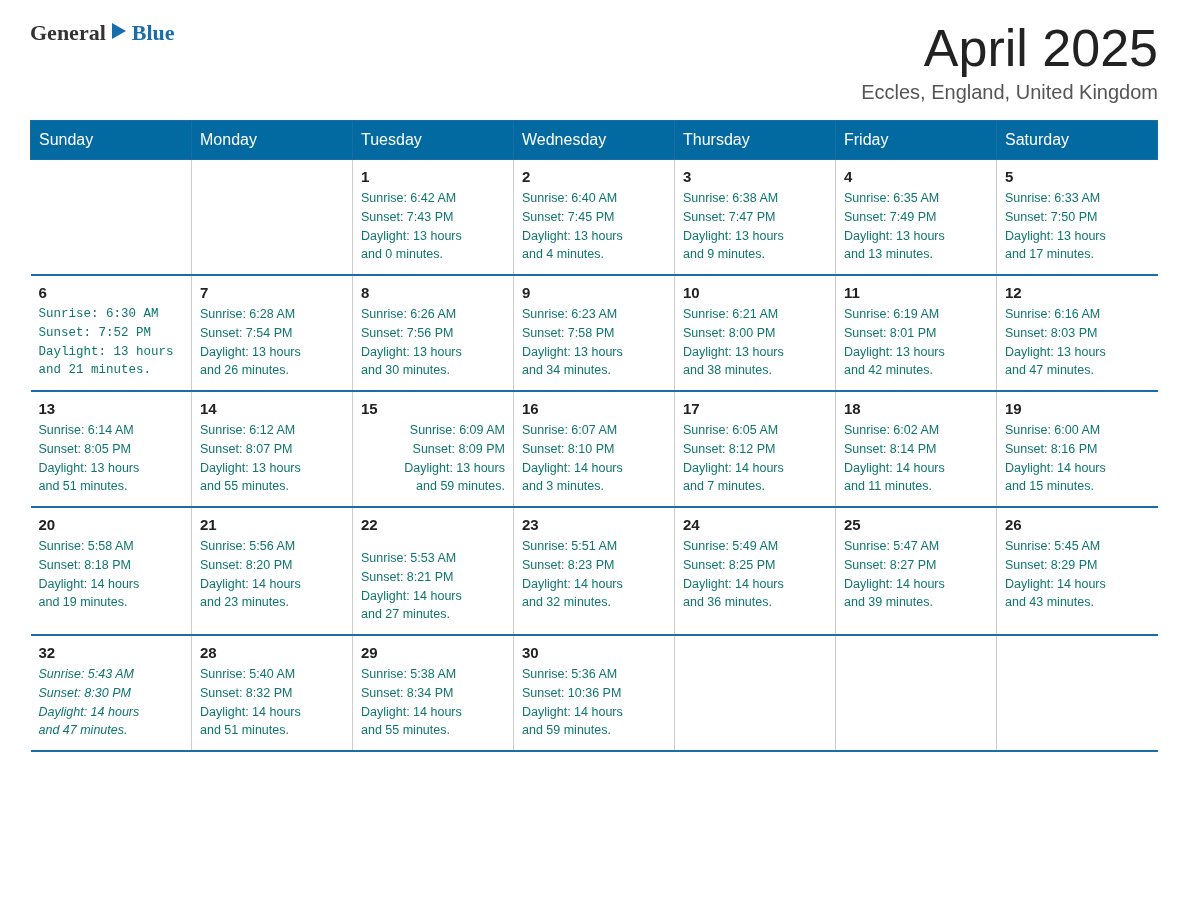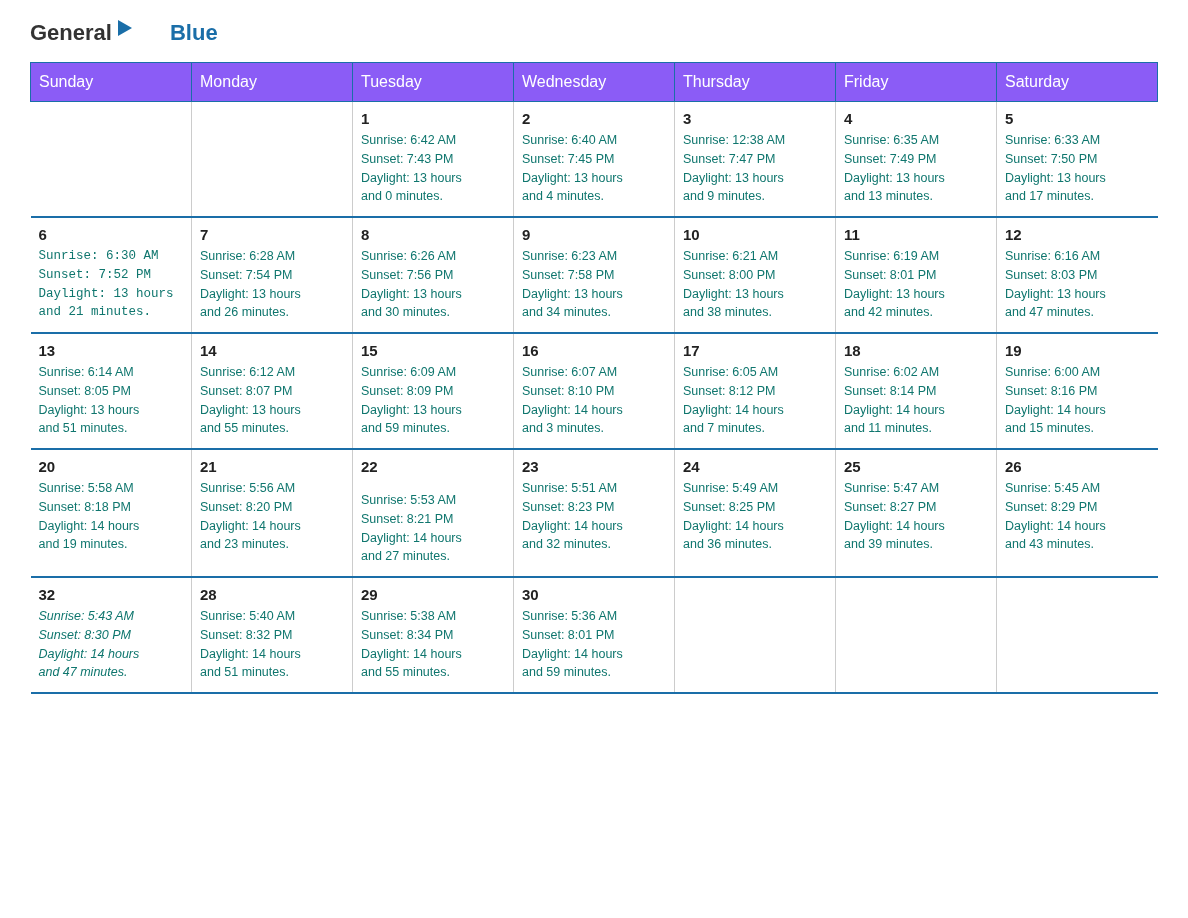--- a/index.html
+++ b/index.html
@@ -11,22 +11,23 @@
       padding: 20px 30px;
     }
     .header-area {
       display: flex;
       justify-content: space-between;
       align-items: flex-start;
       margin-bottom: 16px;
     }
     .logo {
       display: flex;
-      align-items: flex-start;
+      align-items: center;
       gap: 4px;
+      font-family: Liberation Serif, serif;
     }
     .title-area {
       text-align: right;
     }
     .calendar-title {
       font-size: 52px;
       font-weight: normal;
       color: #222;
       line-height: 1.1;
     }
@@ -34,21 +35,21 @@
       font-size: 20px;
       color: #555;
       margin-top: 4px;
     }
     .calendar-table {
       width: 100%;
       border-collapse: collapse;
       table-layout: fixed;
     }
     .calendar-table thead tr th {
-      background-color: #8b5cf6;
+      background-color: #0369a1;
       color: #fff;
       font-size: 16px;
       font-weight: normal;
       padding: 10px 8px;
       text-align: left;
       border: 1px solid #1a6ea8;
     }
     .calendar-table tbody tr {
       border-bottom: 2px solid #1a6ea8;
     }
@@ -87,22 +88,26 @@
 
 <div class="header-area">
   <div class="logo-wrapper">
     <div class="logo">
       <span style="font-size:22px;font-weight:bold;color:#333;">General</span>
       <span style="display:inline-block;margin:0 2px;">
         <svg width="14" height="16" viewBox="0 0 14 16">
             <polygon points="0,0 14,8 0,16" fill="#1a6ea8"></polygon>
           </svg>
       </span>
-      <span style="font-size:22px;font-weight:bold;color:#1a6ea8;margin-left:32px;">Blue</span>
+      <span style="font-size:22px;font-weight:bold;color:#1a6ea8;">Blue</span>
     </div>
+  </div>
+  <div class="title-area">
+    <div class="calendar-title">April 2025</div>
+    <div class="calendar-subtitle">Eccles, England, United Kingdom</div>
   </div>
 </div>
 
 <table class="calendar-table">
   <thead>
     <tr>
     <th>Sunday</th>
         <th>Monday</th>
         <th>Tuesday</th>
         <th>Wednesday</th>
@@ -124,21 +129,21 @@
         </td>
         <td>
           <span class="day-number">2</span>
           <div class="day-info" style="white-space: pre-line;">Sunrise: 6:40 AM
 Sunset: 7:45 PM
 Daylight: 13 hours
 and 4 minutes.</div>
         </td>
         <td>
           <span class="day-number">3</span>
-          <div class="day-info" style="white-space: pre-line;">Sunrise: 12:38 AM
+          <div class="day-info" style="white-space: pre-line;">Sunrise: 6:38 AM
 Sunset: 7:47 PM
 Daylight: 13 hours
 and 9 minutes.</div>
         </td>
         <td>
           <span class="day-number">4</span>
           <div class="day-info" style="white-space: pre-line;">Sunrise: 6:35 AM
 Sunset: 7:49 PM
 Daylight: 13 hours
 and 13 minutes.</div>
@@ -212,21 +217,21 @@
         </td>
         <td>
           <span class="day-number">14</span>
           <div class="day-info" style="white-space: pre-line;">Sunrise: 6:12 AM
 Sunset: 8:07 PM
 Daylight: 13 hours
 and 55 minutes.</div>
         </td>
         <td>
           <span class="day-number">15</span>
-          <div class="day-info" style="white-space: pre-line;">Sunrise: 6:09 AM
+          <div class="day-info" style="white-space: pre-line; text-align: right;">Sunrise: 6:09 AM
 Sunset: 8:09 PM
 Daylight: 13 hours
 and 59 minutes.</div>
         </td>
         <td>
           <span class="day-number">16</span>
           <div class="day-info" style="white-space: pre-line;">Sunrise: 6:07 AM
 Sunset: 8:10 PM
 Daylight: 14 hours
 and 3 minutes.</div>
@@ -322,21 +327,21 @@
         <td>
           <span class="day-number">29</span>
           <div class="day-info" style="white-space: pre-line;">Sunrise: 5:38 AM
 Sunset: 8:34 PM
 Daylight: 14 hours
 and 55 minutes.</div>
         </td>
         <td>
           <span class="day-number">30</span>
           <div class="day-info" style="white-space: pre-line;">Sunrise: 5:36 AM
-Sunset: 8:01 PM
+Sunset: 10:36 PM
 Daylight: 14 hours
 and 59 minutes.</div>
         </td>
         <td class="empty-cell"></td>
         <td class="empty-cell"></td>
         <td class="empty-cell"></td>
       </tr>
     </tbody>
 </table>
 

